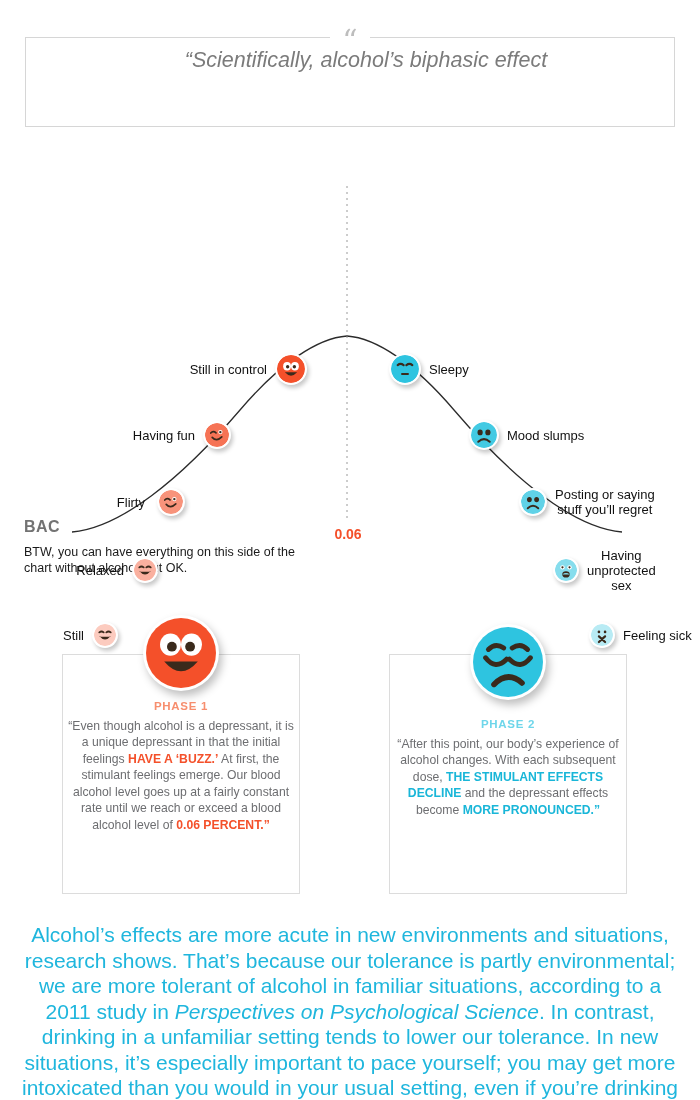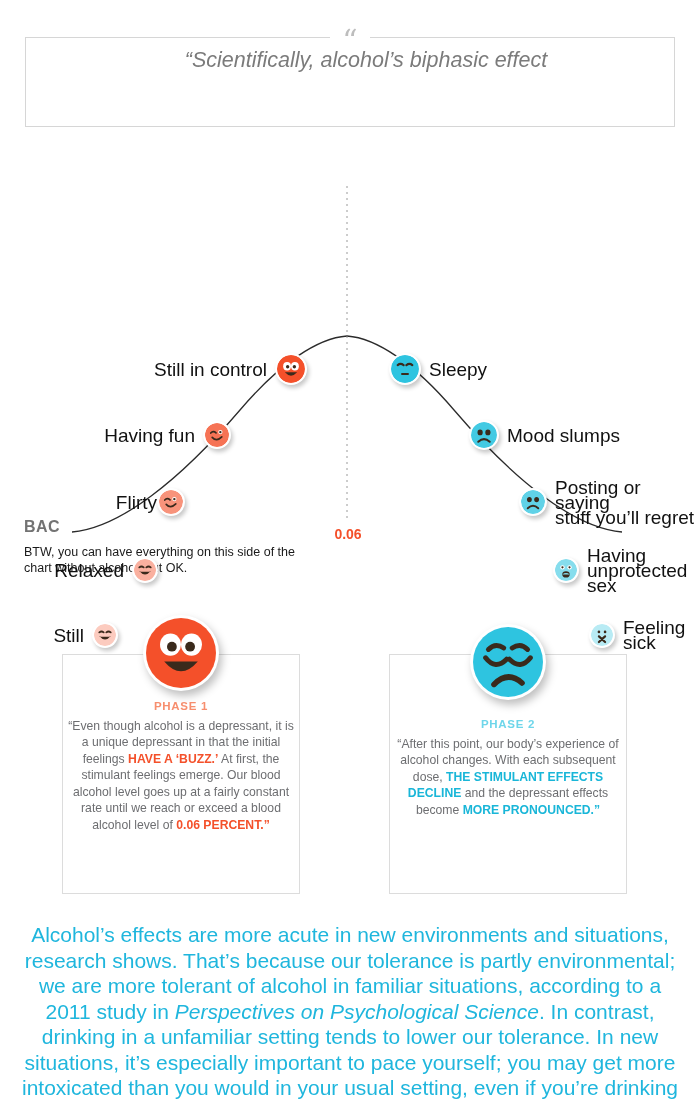--- a/index.html
+++ b/index.html
@@ -104,27 +104,27 @@
     background: #fff;
     padding: 2px;
   }
   .node .face {
     width: 100%; height: 100%;
     border-radius: 50%;
     display: block;
   }
   .node-label {
     position: absolute;
-    font-size: 19px;
+    font-size: 13px;
     line-height: 15px;
     color: #111;
     white-space: pre-line;
   }
   .node-label.left  { transform: translate(-100%, -50%); text-align: right; }
-  .node-label.right { transform: translate(0, -50%); text-align: left; }
+  .node-label.right { transform: translate(0, -50%); text-align: center; }
 
   
   .phase-card {
     position: absolute;
     border: 1px solid #dcdcdc;
     background: #fff;
   }
   #phase1-card { left: 62px;  top: 654px; width: 238px; height: 240px; }
   #phase2-card { left: 389px; top: 654px; width: 238px; height: 240px; }
 
@@ -226,21 +226,21 @@
       <div class="node-label left" style="left: 124px; top: 420px;">Relaxed</div>
       <div class="node" style="left: 171px; top: 352px; width: 28px; height: 28px;">
         <svg class="face" viewBox="0 0 100 100">
           <circle cx="50" cy="50" r="50" fill="rgb(248,147,123)"></circle>
           <path d="M24 42 Q34 30 46 41" stroke="#3a2a1c" stroke-width="7" fill="none" stroke-linecap="round"></path>
           <circle cx="64" cy="38" r="9" fill="#fff"></circle>
           <circle cx="64" cy="38" r="5" fill="#3a2a1c"></circle>
           <path d="M30 60 Q48 80 70 58" stroke="#3a2a1c" stroke-width="7" fill="none" stroke-linecap="round"></path>
         </svg>
       </div>
-      <div class="node-label left" style="left: 157px; top: 352px; padding-left: 36px;">Flirty</div>
+      <div class="node-label left" style="left: 145px; top: 352px; padding-left: 36px;">Flirty</div>
       <div class="node" style="left: 217px; top: 285px; width: 28px; height: 28px;">
         <svg class="face" viewBox="0 0 100 100">
           <circle cx="50" cy="50" r="50" fill="rgb(246,115,85)"></circle>
           <path d="M24 42 Q34 30 46 41" stroke="#3a2a1c" stroke-width="7" fill="none" stroke-linecap="round"></path>
           <circle cx="64" cy="38" r="9" fill="#fff"></circle>
           <circle cx="64" cy="38" r="5" fill="#3a2a1c"></circle>
           <path d="M30 60 Q48 80 70 58" stroke="#3a2a1c" stroke-width="7" fill="none" stroke-linecap="round"></path>
         </svg>
       </div>
       <div class="node-label left" style="left: 195px; top: 285px;">Having fun</div>

